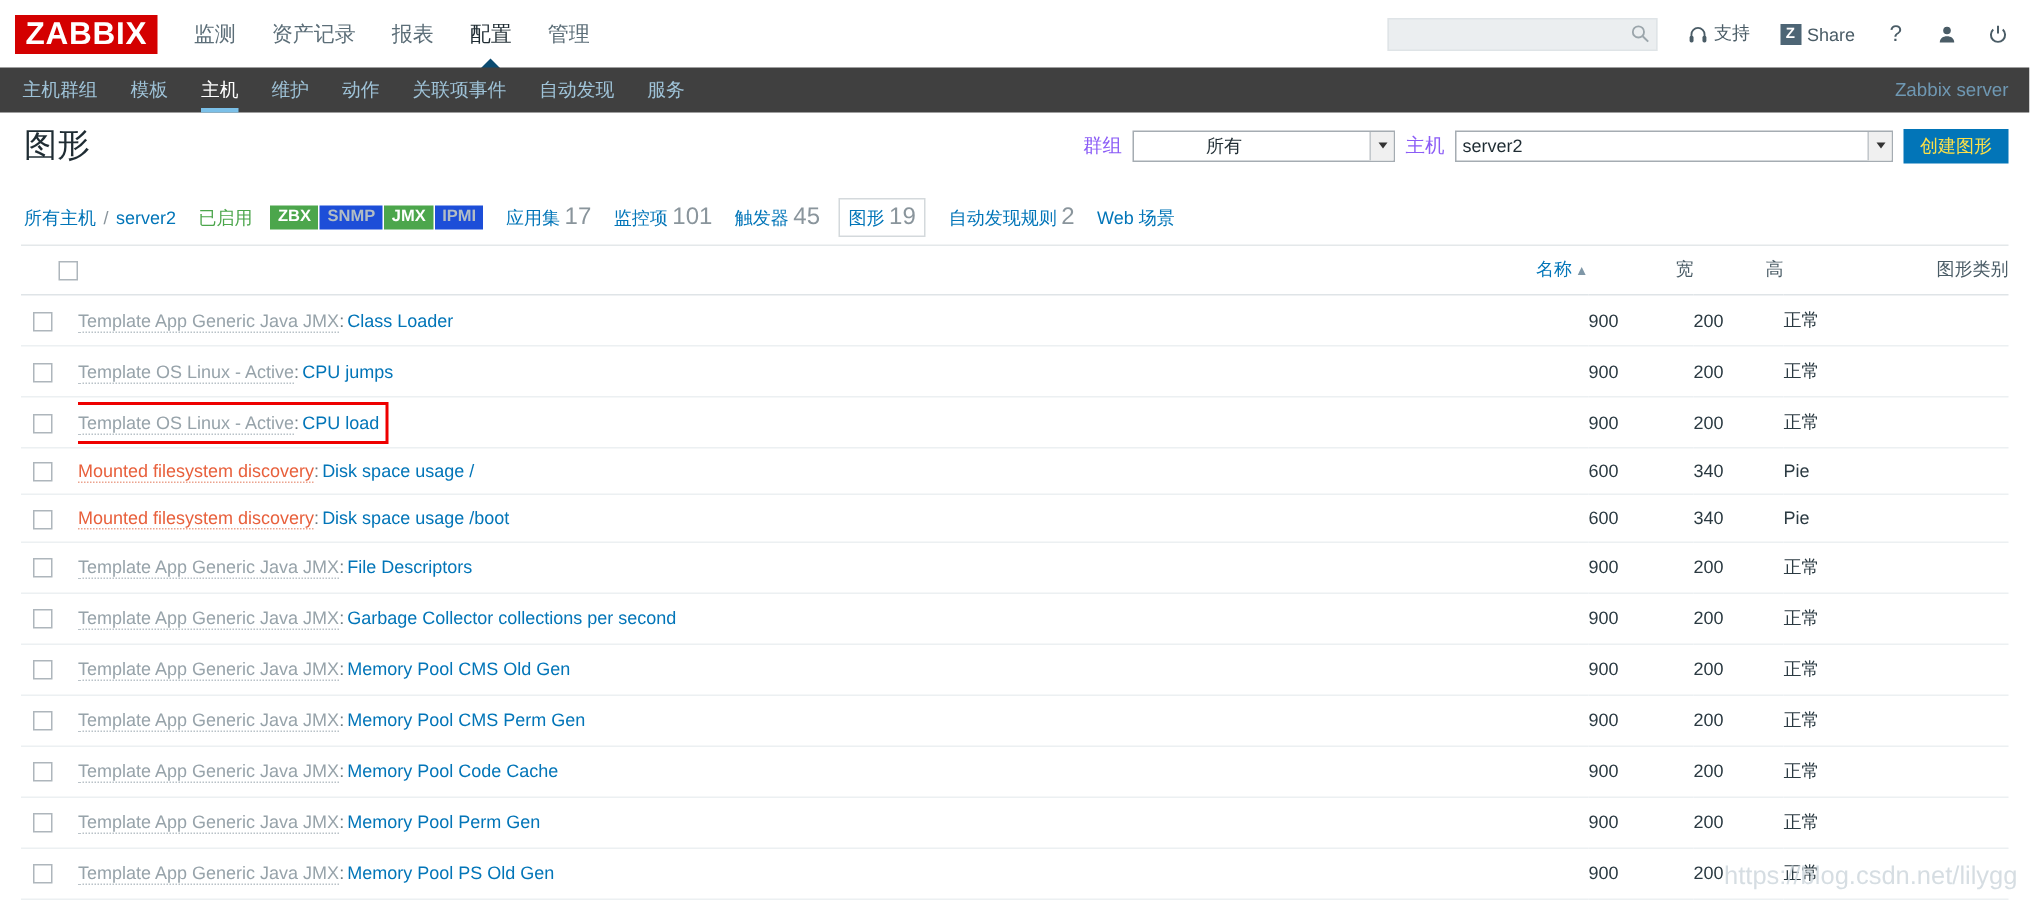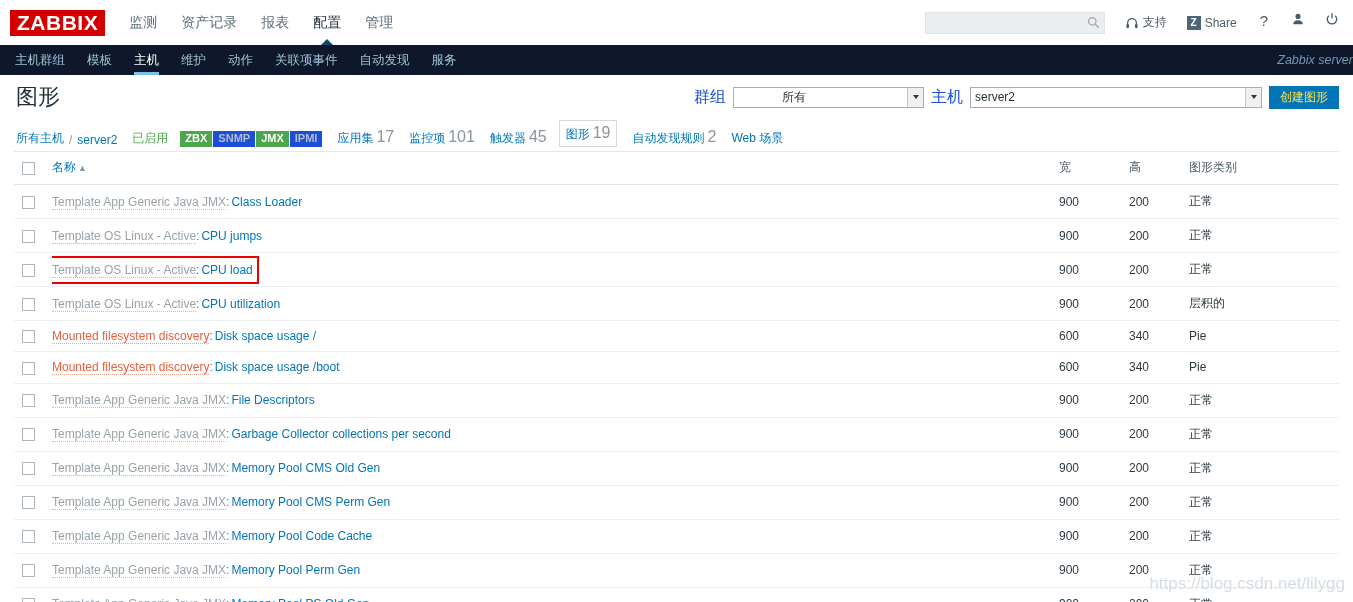--- a/index.html
+++ b/index.html
@@ -62,20 +62,21 @@
     left: 50%;
     bottom: -1px;
     transform: translateX(-50%);
     border-left: 7px solid transparent;
     border-right: 7px solid transparent;
     border-bottom: 7px solid #0c4b70;
   }
   .topright {
     margin-left: auto;
     display: flex;
+    align-items: center;
     gap: 20px;
   }
   .searchbox {
     width: 180px;
     height: 22px;
     background: #ebeef0;
     border: 1px solid #dfe4e7;
     display: flex;
     align-items: center;
     padding: 0 4px;
@@ -126,21 +127,21 @@
   .hdr-q {
     font-size: 15px;
     color: #4a5c66;
     cursor: pointer;
     padding: 0 3px;
   }
 
   
   .subnav {
     height: 30px;
-    background: #0f172a;
+    background: #404040;
     display: flex;
     align-items: center;
     padding-left: 4px;
     position: relative;
   }
   .subnav-item {
     color: #9fc3d8;
     font-size: 12.5px;
     padding: 0 11px;
     line-height: 30px;
@@ -158,23 +159,22 @@
     left: 11px;
     right: 11px;
     bottom: 0;
     height: 3px;
     background: #7bc0e8;
   }
   .server-label {
     margin-left: auto;
     color: #6f98b3;
     font-size: 12.5px;
-    padding-right: 0;
-    white-space: nowrap;
-    font-style: italic;
+    padding-right: 14px;
+    white-space: nowrap;
   }
 
   
   .titlerow {
     height: 44px;
     background: #ffffff;
     display: flex;
     align-items: center;
     padding: 0 14px 0 16px;
     box-sizing: border-box;
@@ -185,22 +185,22 @@
     font-weight: normal;
     line-height: 1;
   }
   .filters {
     margin-left: auto;
     display: flex;
     align-items: center;
     gap: 7px;
   }
   .filter-label {
-    font-size: 16px;
-    color: #1d4ed8;
+    font-size: 13px;
+    color: #8b5cf6;
     white-space: nowrap;
   }
   .select-ctl {
     height: 21px;
     border: 1px solid #a5acb2;
     background: #ffffff;
     display: flex;
     align-items: center;
     box-sizing: border-box;
     font-size: 12px;
@@ -221,44 +221,45 @@
     align-items: center;
     justify-content: center;
     flex: none;
   }
   .select-arrow span {
     border-left: 3.5px solid transparent;
     border-right: 3.5px solid transparent;
     border-top: 4px solid #333;
     display: block;
   }
-  .sel-group { width: 191px; padding-left: 48px; }
+  .sel-group { width: 175px; padding-left: 48px; }
   .sel-host  { width: 292px; }
   .btn-create {
     background: #0275b8;
     color: #fde047;
     font-size: 12px;
     height: 23px;
     padding: 0 11px;
     border: none;
     cursor: pointer;
     font-family: "Liberation Sans", sans-serif;
     line-height: 23px;
     white-space: nowrap;
   }
 
   
   .crumbrow {
     height: 28px;
     display: flex;
-    align-items: flex-end;
+    align-items: center;
     padding: 0 16px;
     gap: 0px;
     background: #ffffff;
     font-size: 12px;
+    margin-top: 12px;
   }
   .crumb-link {
     color: #0275b8;
     cursor: pointer;
     white-space: nowrap;
   }
   .crumb-sep {
     color: #8a959c;
     padding: 0 5px;
     white-space: nowrap;
@@ -313,21 +314,21 @@
   }
   table.glist {
     width: 100%;
     border-collapse: collapse;
     table-layout: fixed;
   }
   table.glist th {
     font-size: 12px;
     font-weight: normal;
     color: #4a5c66;
-    text-align: left;
+    text-align: right;
     padding: 7px 0 8px 0;
     border-bottom: 1px solid #dfe4e7;
     background: #ffffff;
     white-space: nowrap;
   }
   table.glist th.sortable {
     color: #0275b8;
     cursor: pointer;
   }
   table.glist td {
@@ -557,27 +558,20 @@
           </tr>
           <tr>
             <td class="col-chk"><span class="chk"></span></td>
             <td class="col-name"><span class="name-cell"><span class="prefix">Template OS Linux - Active</span><span class="colon">:</span><span class="gname">CPU load</span><span class="hl-box" style="border-color: rgb(238, 0, 0);"></span></span></td>
             <td class="col-w">900</td>
             <td class="col-h">200</td>
             <td class="col-type">正常</td>
           </tr>
           <tr>
             <td class="col-chk"><span class="chk"></span></td>
-            <td class="col-name"><span class="name-cell"><span class="prefix">Template OS Linux - Active</span><span class="colon">:</span><span class="gname">CPU utilization</span></span></td>
-            <td class="col-w">900</td>
-            <td class="col-h">200</td>
-            <td class="col-type">层积的</td>
-          </tr>
-          <tr>
-            <td class="col-chk"><span class="chk"></span></td>
             <td class="col-name"><span class="name-cell"><span class="prefix discovery">Mounted filesystem discovery</span><span class="colon">:</span><span class="gname">Disk space usage /</span></span></td>
             <td class="col-w">600</td>
             <td class="col-h">340</td>
             <td class="col-type">Pie</td>
           </tr>
           <tr>
             <td class="col-chk"><span class="chk"></span></td>
             <td class="col-name"><span class="name-cell"><span class="prefix discovery">Mounted filesystem discovery</span><span class="colon">:</span><span class="gname">Disk space usage /boot</span></span></td>
             <td class="col-w">600</td>
             <td class="col-h">340</td>

